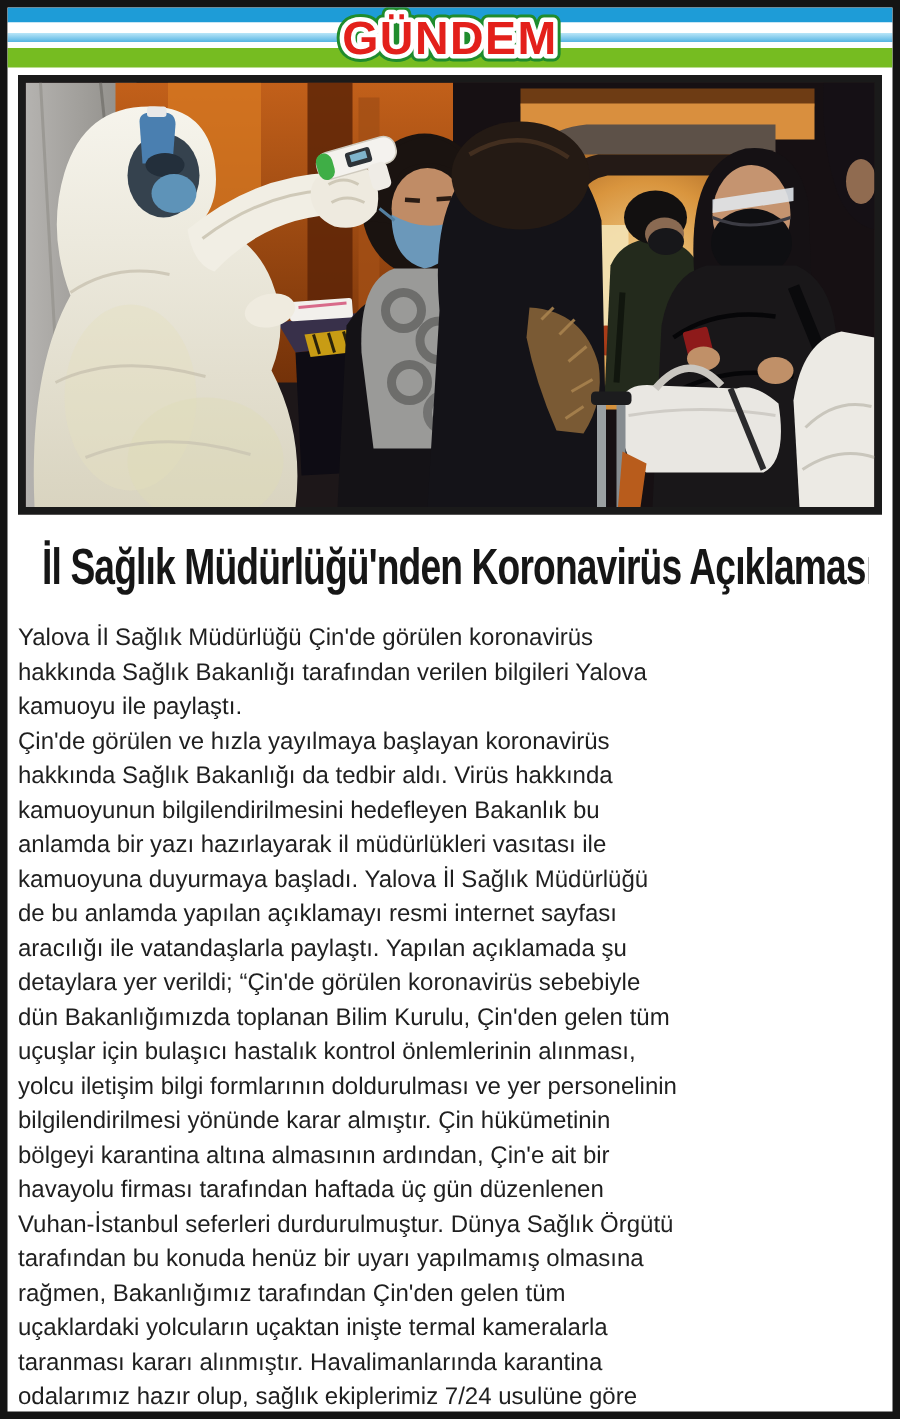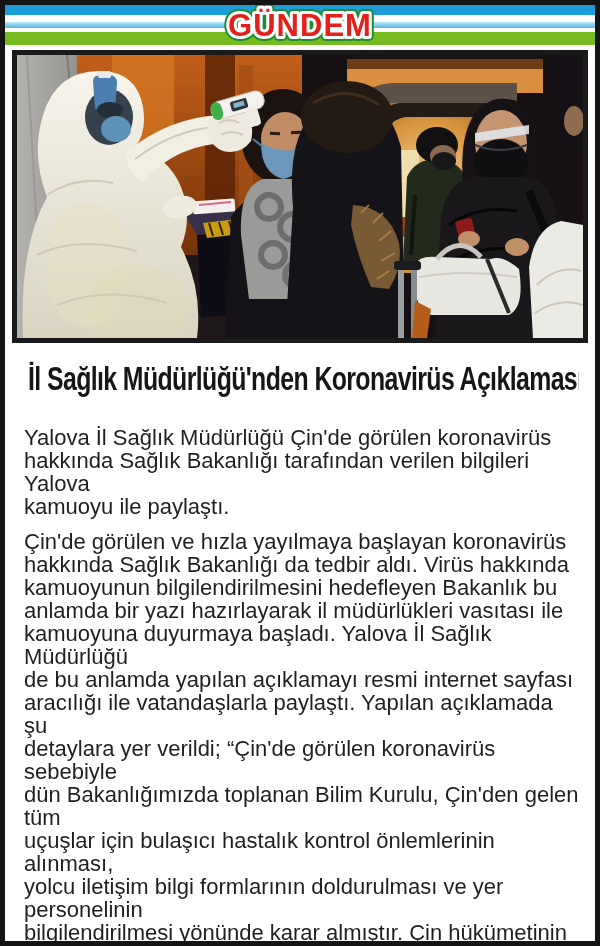--- a/index.html
+++ b/index.html
@@ -48,22 +48,22 @@
     display:inline-block;
     font-size:34px;font-weight:bold;color:#161616;
     letter-spacing:-0.8px;
     transform:scaleX(0.73);
     transform-origin:left center;
     white-space:nowrap;
   }
   
   .body-text{padding:1px 4px 0 7px;}
   .body-text p{
-    margin:12px;
-    font-size:22px;line-height:23px;color:#1f1f1f;
+    margin:0;
+    font-size:16px;line-height:23px;color:#1f1f1f;
     white-space:pre-line;
     letter-spacing:0;
   }
 </style>
 </head>
 <body>
 
 <div class="page">
 
   <div class="banner">

